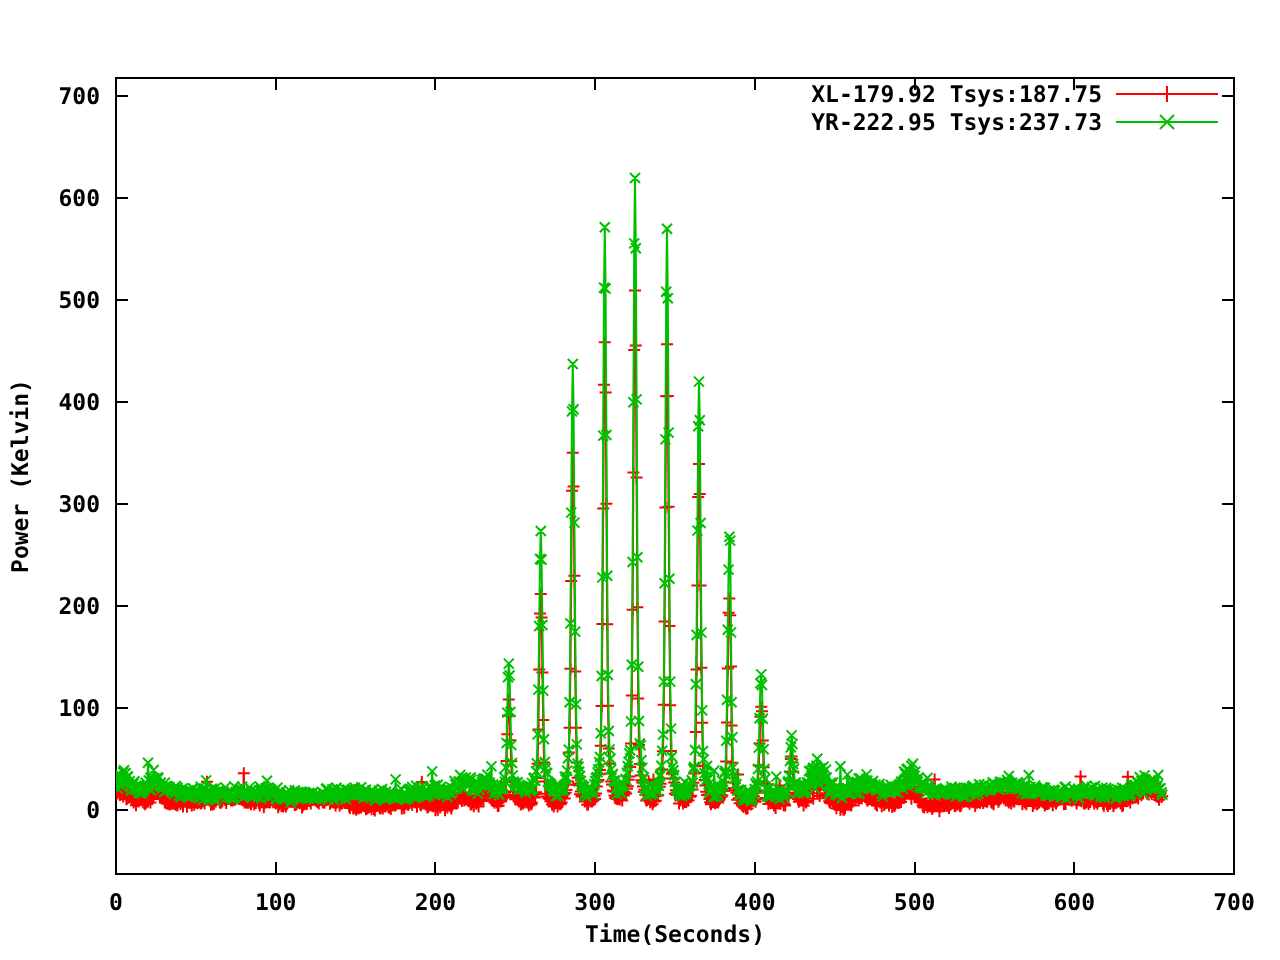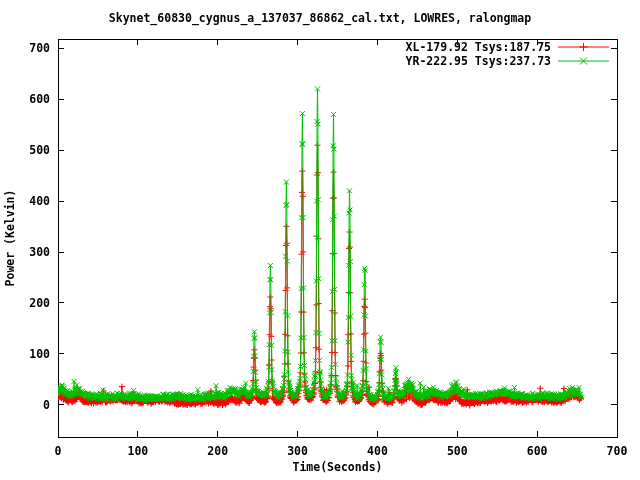--- a/index.html
+++ b/index.html
@@ -7,21 +7,20 @@
           font-family:"DejaVu Sans Mono","Liberation Mono",monospace;}
   .chart-title{position:absolute;top:11px;left:0;width:640px;text-align:center;
                font-size:11.5px;font-weight:bold;color:#000;letter-spacing:0;}
   svg{position:absolute;top:0;left:0;}
   text{font-family:"DejaVu Sans Mono","Liberation Mono",monospace;font-weight:bold;fill:#000;}
 </style>
 </head>
 <body>
 
 <div class="screen">
-  <div class="chart-title">Skynet_60830_cygnus_a_137037_86862_cal.txt, LOWRES, ralongmap</div>
   <svg id="chart" width="640" height="480" viewBox="0 0 640 480">
       <rect x="58" y="39" width="559" height="398" fill="none" stroke="#000000" stroke-width="1" shape-rendering="crispEdges"></rect>
       <defs>
         <clipPath id="pc">
           <rect x="58" y="39" width="559" height="398"></rect>
         </clipPath>
       </defs>
       <path d="M58,437V431M58,39V45" stroke="#000000" stroke-width="1" shape-rendering="crispEdges"></path>
       <text x="58" y="455" font-size="11.5px" text-anchor="middle">0</text>
       <path d="M137.85714285714283,437V431M137.85714285714283,39V45" stroke="#000000" stroke-width="1" shape-rendering="crispEdges"></path>

